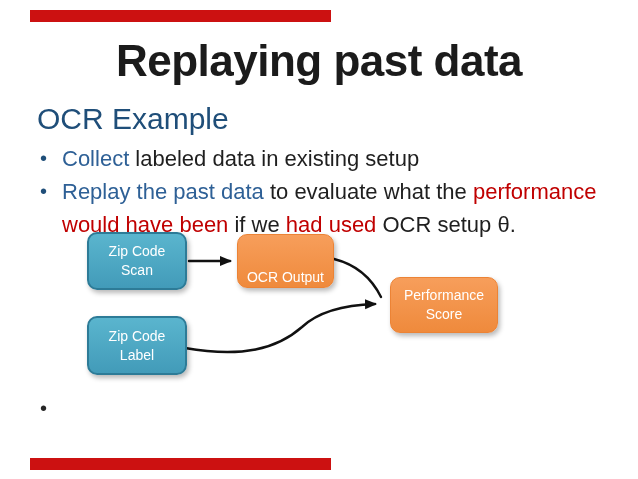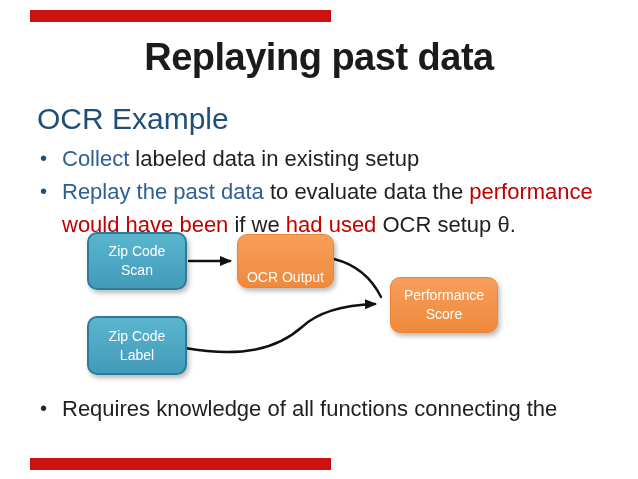--- a/index.html
+++ b/index.html
@@ -10,21 +10,21 @@
     overflow:hidden;
     font-family:"Liberation Sans", sans-serif;
     color:#1f1f1f;
   }
   .redbar{position:absolute;left:30px;width:301px;height:12px;background:#cc1111;}
   .redbar.top{top:10px;}
   .redbar.bottom{top:458px;}
 
   .title{
     position:absolute;top:36px;left:0;width:638px;margin:0;
-    text-align:center;font-size:38px;font-weight:600;color:#1b1b1b;
+    text-align:center;font-size:44px;font-weight:600;color:#1b1b1b;
     letter-spacing:-0.5px;
   }
   .heading{
     position:absolute;top:102px;left:37px;margin:0;
     font-size:30px;font-weight:400;color:#1f4e79;
   }
   .bullet{position:absolute;left:40px;width:575px;font-size:22px;line-height:33px;}
   .bullet .dot{position:absolute;left:0;top:0;font-size:20px;}
   .bullet .btext{display:block;margin-left:22px;}
   .dot-navy{color:#1f4e79;}
@@ -70,21 +70,21 @@
 
   <h2 class="heading">OCR Example</h2>
 
   <div class="bullet" id="bullet-1">
     <span class="dot dot-navy">•</span>
     <span class="btext"><span class="seg-blue">Collect </span><span class="seg-black">labeled data in existing setup</span></span>
   </div>
 
   <div class="bullet" id="bullet-2">
     <span class="dot dot-navy">•</span>
-    <span class="btext"><span class="seg-blue">Replay the past data </span><span class="seg-black">to evaluate data the </span><span class="seg-red">performance</span></span>
+    <span class="btext"><span class="seg-blue">Replay the past data </span><span class="seg-black">to evaluate what the </span><span class="seg-red">performance</span></span>
     <span class="btext"><span class="seg-red">would have been </span><span class="seg-black">if we </span><span class="seg-red">had used </span><span class="seg-black">OCR setup θ.</span></span>
   </div>
 
   <div class="diagram">
     <svg class="arrows" width="638" height="479" viewBox="0 0 638 479">
       <defs>
         <marker id="ah" markerUnits="userSpaceOnUse" markerWidth="13" markerHeight="11" refX="10" refY="5" orient="auto">
           <path d="M0,0 L12,5 L0,10 z" fill="#111111"></path>
         </marker>
       </defs>
@@ -105,16 +105,15 @@
       <span>Score</span>
     </div>
     <div class="node teal" id="node-zip-label">
       <span>Zip Code</span>
       <span>Label</span>
     </div>
   </div>
 
   <div class="bullet" id="bullet-3">
     <span class="dot dot-black">•</span>
-    <span class="btext"><span class="seg-black">Requires knowledge of all functions connecting the</span></span>
   </div>
 
 </div>
 
 </body></html>

